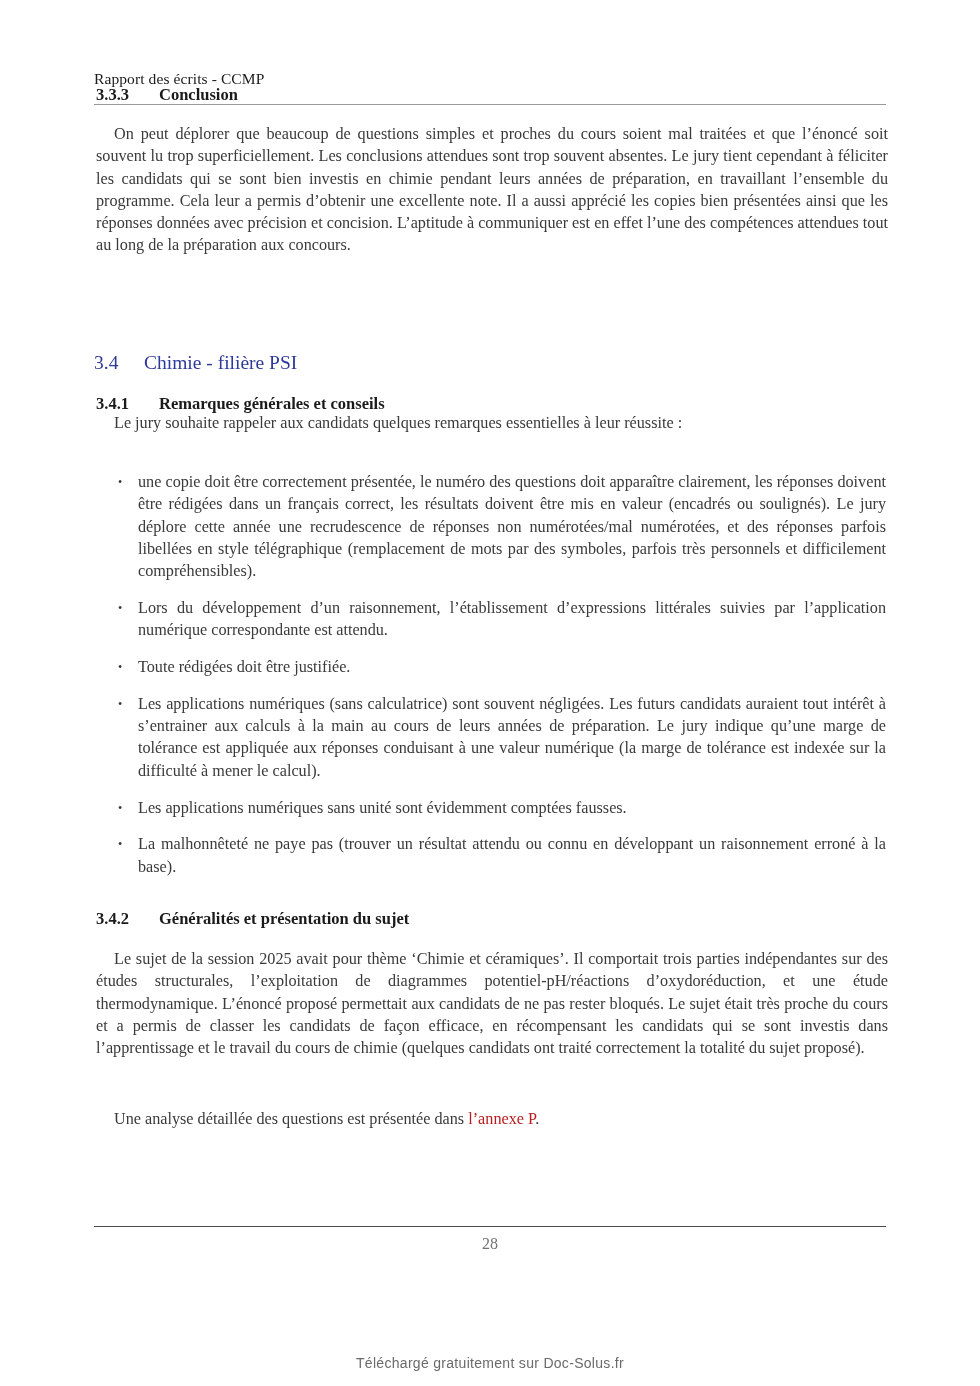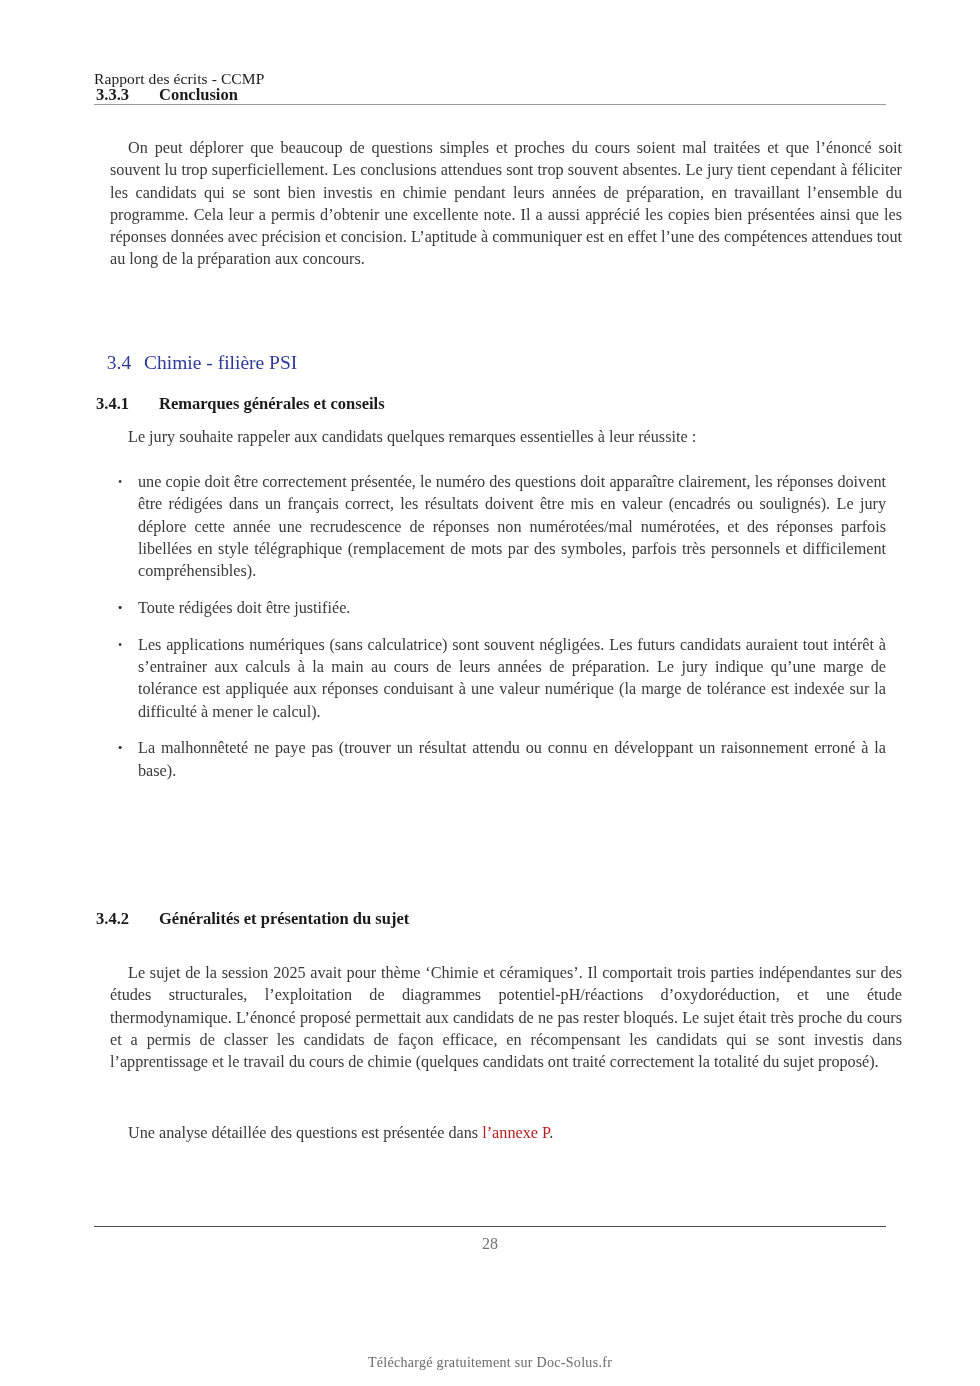--- a/index.html
+++ b/index.html
@@ -52,32 +52,31 @@
       left: 0;
       font-size: 19.5px;
       color: #2e3a9a;
       line-height: 24px;
       white-space: nowrap;
       font-weight: normal;
     }
     .h2 .num {
       display: inline-block;
       width: 50px;
-      text-align: center;
     }
     .para {
       position: absolute;
       left: 0;
       width: 792px;
       font-size: 16.2px;
       line-height: 22.3px;
       text-align: justify;
       text-indent: 18px;
       color: #3a3a3a;
-      margin: 16px;
+      margin: 2px;
     }
     ul.bullets {
       position: absolute;
       left: 0;
       width: 792px;
       margin: 0;
       padding: 0;
       list-style: none;
     }
     ul.bullets li {
@@ -117,21 +116,21 @@
       text-align: center;
       font-size: 16px;
       color: #737373;
     }
     .watermark {
       position: absolute;
       left: 0;
       top: 1355px;
       width: 980px;
       text-align: center;
-      font-family: Liberation Serif, serif;
+      font-family: Liberation Sans, sans-serif;
       font-size: 14px;
       color: #6a6a6a;
       letter-spacing: 0.3px;
     }
   </style>
 </head>
 <body>
 
 <div class="page">
 
@@ -146,24 +145,24 @@
     <span class="num">3.4</span><span>Chimie - filière PSI</span>
   </div>
 
   <div class="h3" style="top:394px;">
     <span class="num">3.4.1</span><span>Remarques générales et conseils</span>
   </div>
   <p class="para" style="top:410px;">Le jury souhaite rappeler aux candidats quelques remarques essentielles à leur réussite  :</p>
 
   <ul class="bullets" style="top:471px;">
     <li><span class="bullet">•</span><span>une copie doit être correctement présentée, le numéro des questions doit apparaître clairement, les réponses doivent être rédigées dans un français correct, les résultats doivent être mis en valeur (encadrés ou soulignés). Le jury déplore cette année une recrudescence de réponses non numérotées/mal numérotées, et des réponses parfois libellées en style télégraphique (remplacement de mots par des symboles, parfois très personnels et difficilement compréhensibles).</span></li>
-    <li><span class="bullet">•</span></li>
+    <li><span class="bullet">•</span><span>Lors du développement d’un raisonnement, l’établissement d’expressions littérales suivies par l’application numérique correspondante est attendu.</span></li>
     <li><span class="bullet">•</span><span>Toute rédigées doit être justifiée.</span></li>
     <li><span class="bullet">•</span><span>Les applications numériques (sans calculatrice) sont souvent négligées. Les futurs candidats auraient tout intérêt à s’entrainer aux calculs à la main au cours de leurs années de préparation. Le jury indique qu’une marge de tolérance est appliquée aux réponses conduisant à une valeur numérique (la marge de tolérance est indexée sur la difficulté à mener le calcul).</span></li>
-    <li><span class="bullet">•</span></li>
+    <li><span class="bullet">•</span><span>Les applications numériques sans unité sont évidemment comptées fausses.</span></li>
     <li><span class="bullet">•</span><span>La malhonnêteté ne paye pas (trouver un résultat attendu ou connu en développant un raisonnement erroné à la base).</span></li>
   </ul>
 
   <div class="h3" style="top:909px;">
     <span class="num">3.4.2</span><span>Généralités et présentation du sujet</span>
   </div>
   <p class="para" style="top:946px;">Le sujet de la session 2025 avait pour thème ‘Chimie et céramiques’. Il comportait trois parties indépendantes sur des études structurales, l’exploitation de diagrammes potentiel-pH/réactions d’oxydoréduction, et une étude thermodynamique. L’énoncé proposé permettait aux candidats de ne pas rester bloqués. Le sujet était très proche du cours et a permis de classer les candidats de façon efficace, en récompensant les candidats qui se sont investis dans l’apprentissage et le travail du cours de chimie (quelques candidats ont traité correctement la totalité du sujet proposé).</p>
 
   <p class="para" style="top:1106px;"><span>Une analyse détaillée des questions est présentée dans </span><a class="link">l’annexe P</a><span>.</span></p>
 

